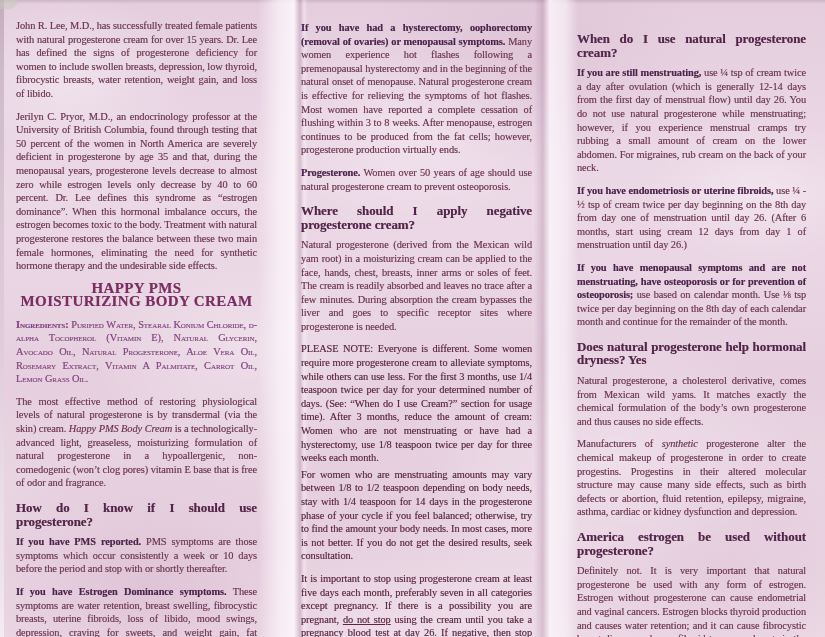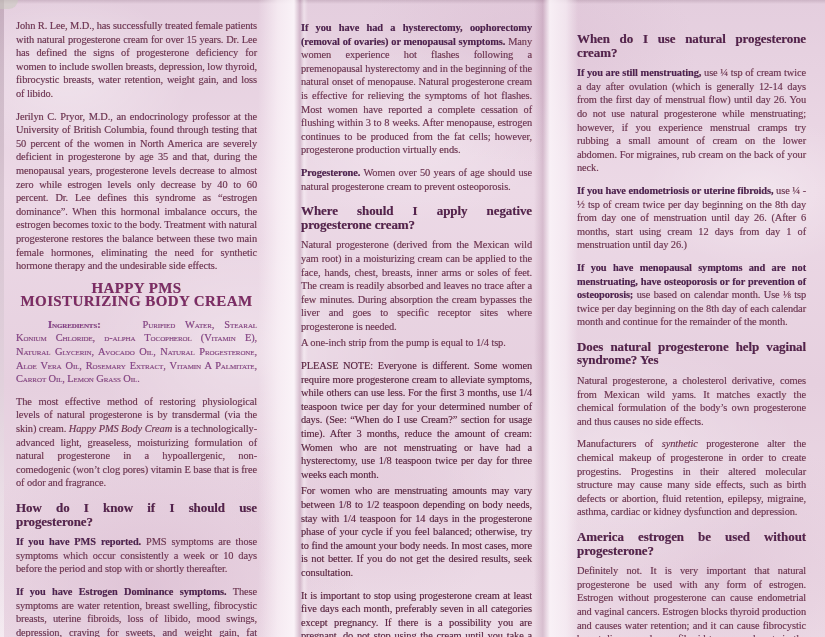--- a/index.html
+++ b/index.html
@@ -46,21 +46,21 @@
   .tight{margin-top:-6px;}
   .title{text-align:center;font-weight:bold;font-size:12.6px;letter-spacing:0.4px;
       color:var(--heading);margin:0 0 8px 0;}
   .subtitle{text-align:center;font-weight:bold;font-size:15px;letter-spacing:0.4px;
       color:var(--heading);white-space:pre-line;margin:5px 0 9px 0;}
   .question{font-weight:bold;font-size:13px;color:var(--question);margin:11px 0 7px 0;}
   .seg.bold{font-weight:bold;color:var(--bold-lead);}
   .seg.note{font-weight:normal;color:var(--note);}
   .seg.italic{font-style:italic;}
   .seg.underline{text-decoration:underline;}
-  .seg.smallcaps{font-variant:small-caps;color:var(--ingredients);margin-left:32px;}
+  .seg.smallcaps{font-variant:small-caps;color:var(--ingredients);}
   .seg.smallcaps.bold{color:var(--ingredients);}
 </style>
 </head>
 <body>
 
 <div class="page">
   <div class="edge-top"></div>
   <div class="edge-left"></div>
   <div class="corner-tl"></div>
   <div class="col col-1">
@@ -73,30 +73,29 @@
       <h2 class="block question"><span class="seg">How do I know if I should use progesterone?</span></h2>
       <p class="block para"><span class="seg bold">If you have PMS reported.</span><span class="seg"> PMS symptoms are those symptoms which occur consistently a week or 10 days before the period and stop with or shortly thereafter.</span></p>
       <p class="block para"><span class="seg bold">If you have Estrogen Dominance symptoms.</span><span class="seg"> These symptoms are water retention, breast swelling, fibrocystic breasts, uterine fibroids, loss of libido, mood swings, depression, craving for sweets, and weight gain, fat deposited at hips and thighs.</span></p>
     </div>
   <div class="crease crease-1"></div>
   <div class="col col-2">
       <p class="block para"><span class="seg bold">If you have had a hysterectomy, oophorectomy (removal of ovaries) or menopausal symptoms.</span><span class="seg"> Many women experience hot flashes following a premenopausal hysterectomy and in the beginning of the natural onset of menopause. Natural progesterone cream is effective for relieving the symptoms of hot flashes. Most women have reported a complete cessation of flushing within 3 to 8 weeks. After menopause, estrogen continues to be produced from the fat cells; however, progesterone production virtually ends.</span></p>
       <p class="block para"><span class="seg bold">Progesterone.</span><span class="seg"> Women over 50 years of age should use natural progesterone cream to prevent osteoporosis.</span></p>
       <h2 class="block question"><span class="seg">Where should I apply negative progesterone cream?</span></h2>
       <p class="block para"><span class="seg">Natural progesterone (derived from the Mexican wild yam root) in a moisturizing cream can be applied to the face, hands, chest, breasts, inner arms or soles of feet. The cream is readily absorbed and leaves no trace after a few minutes. During absorption the cream bypasses the liver and goes to specific receptor sites where progesterone is needed.</span></p>
-      <p class="block para tight"><span class="seg">A one-inch strip from the pump is equal to 1/4 tsp.</span></p>
       <p class="block para"><span class="seg note">PLEASE NOTE: Everyone is different. Some women require more progesterone cream to alleviate symptoms, while others can use less. For the first 3 months, use 1/4 teaspoon twice per day for your determined number of days. (See: “When do I use Cream?” section for usage time). After 3 months, reduce the amount of cream: Women who are not menstruating or have had a hysterectomy, use 1/8 teaspoon twice per day for three weeks each month.</span></p>
       <p class="block para tight"><span class="seg note">For women who are menstruating amounts may vary between 1/8 to 1/2 teaspoon depending on body needs, stay with 1/4 teaspoon for 14 days in the progesterone phase of your cycle if you feel balanced; otherwise, try to find the amount your body needs. In most cases, more is not better. If you do not get the desired results, seek consultation.</span></p>
       <p class="block para"><span class="seg note">It is important to stop using progesterone cream at least five days each month, preferably seven in all categories except pregnancy. If there is a possibility you are pregnant, </span><span class="seg note underline">do not stop</span><span class="seg note"> using the cream until you take a pregnancy blood test at day 26. If negative, then stop using cream and resume days 12-thru-26 schedule.</span></p>
     </div>
   <div class="crease crease-2"></div>
   <div class="col col-3">
       <h2 class="block question"><span class="seg">When do I use natural progesterone cream?</span></h2>
       <p class="block para"><span class="seg bold">If you are still menstruating,</span><span class="seg"> use ¼ tsp of cream twice a day after ovulation (which is generally 12-14 days from the first day of menstrual flow) until day 26. You do not use natural progesterone while menstruating; however, if you experience menstrual cramps try rubbing a small amount of cream on the lower abdomen. For migraines, rub cream on the back of your neck.</span></p>
       <p class="block para"><span class="seg bold">If you have endometriosis or uterine fibroids,</span><span class="seg"> use ¼ - ½ tsp of cream twice per day beginning on the 8th day from day one of menstruation until day 26. (After 6 months, start using cream 12 days from day 1 of menstruation until day 26.)</span></p>
       <p class="block para"><span class="seg bold">If you have menopausal symptoms and are not menstruating,</span><span class="seg"> </span><span class="seg bold">have osteoporosis or for prevention of osteoporosis;</span><span class="seg"> use based on calendar month. Use ⅛ tsp twice per day beginning on the 8th day of each calendar month and continue for the remainder of the month.</span></p>
-      <h2 class="block question"><span class="seg">Does natural progesterone help vaginal syndrome?</span><span class="seg">  Yes</span></h2>
+      <h2 class="block question"><span class="seg">Does natural progesterone help hormonal dryness?</span><span class="seg">  Yes</span></h2>
       <p class="block para"><span class="seg">Natural progesterone, a cholesterol derivative, comes from Mexican wild yams. It matches exactly the chemical formulation of the body’s own progesterone and thus causes no side effects.</span></p>
       <p class="block para"><span class="seg">Manufacturers of </span><span class="seg italic">synthetic</span><span class="seg"> progesterone alter the chemical makeup of progesterone in order to create progestins. Progestins in their altered molecular structure may cause many side effects, such as birth defects or abortion, fluid retention, epilepsy, migraine, asthma, cardiac or kidney dysfunction and depression.</span></p>
       <h2 class="block question"><span class="seg">America estrogen be used without progesterone?</span></h2>
       <p class="block para"><span class="seg">Definitely not. It is very important that natural progesterone be used with any form of estrogen. Estrogen without progesterone can cause endometrial and vaginal cancers. Estrogen blocks thyroid production and causes water retention; and it can cause fibrocystic breast disease and even fibroid tumors and cysts in the ovary area.</span></p>
     </div>
 </div>
 
 </body></html>

